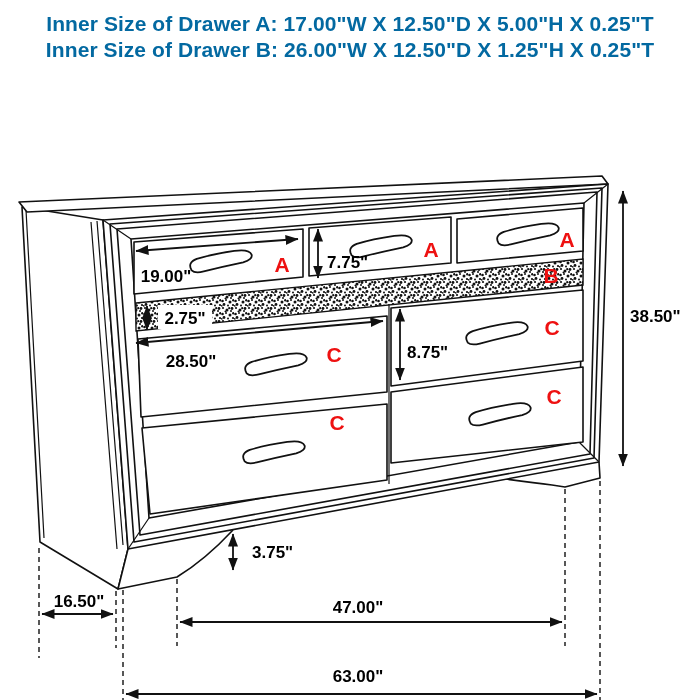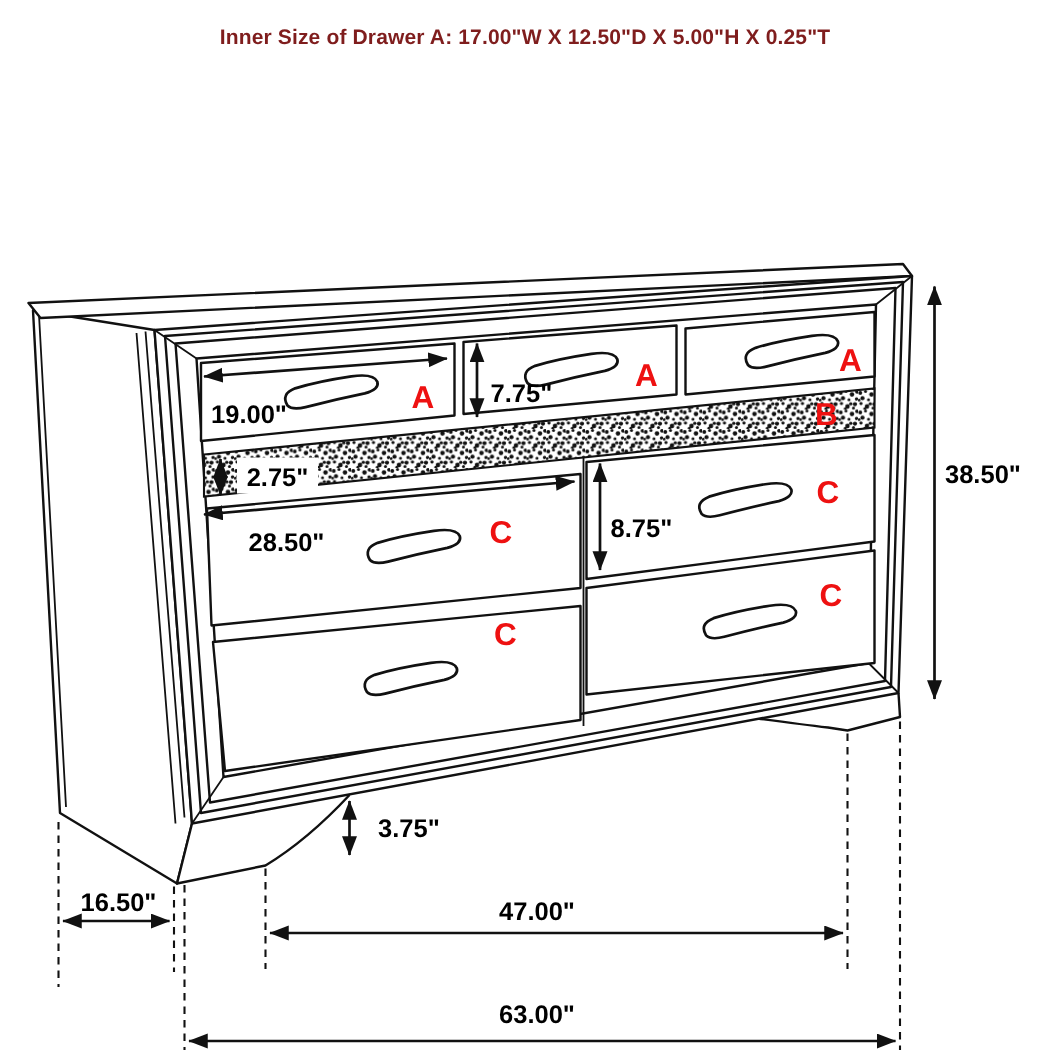--- a/index.html
+++ b/index.html
@@ -1,35 +1,36 @@
 <!DOCTYPE html>
 <html><head>
 <meta charset="utf-8">
 <style>
   html,body{margin:0;padding:0;background:#ffffff;}
   .page{position:relative;width:700px;height:700px;background:#fff;overflow:hidden;
         font-family:"Liberation Sans",sans-serif;}
   .header{position:absolute;top:11px;left:0;width:700px;text-align:center;
-          font-weight:bold;font-size:14px;line-height:26px;color:#7f1d1d;letter-spacing:0.1px;}
+          font-weight:bold;font-size:21px;line-height:26px;color:#0369a1;letter-spacing:0.1px;}
   svg{position:absolute;left:0;top:0;}
   .dim-label{font:bold 17px "Liberation Sans",sans-serif;fill:#000;}
   .red-letter{font:bold 21px "Liberation Sans",sans-serif;}
   .outline{fill:#ffffff;stroke:#111111;stroke-width:1.6;stroke-linejoin:round;}
   .thin{fill:none;stroke:#111111;stroke-width:1.2;}
   .dimline{stroke:#111111;stroke-width:1.8;fill:none;}
   .dash{stroke:#111111;stroke-width:1.4;fill:none;stroke-dasharray:5 4;}
   .handle{fill:#ffffff;stroke:#111111;stroke-width:1.8;}
 </style>
 </head>
 <body>
 
 <div class="page">
 
   <div class="header">
     <div>Inner Size of Drawer A: 17.00"W X 12.50"D X 5.00"H X 0.25"T</div>
+    <div>Inner Size of Drawer B: 26.00"W X 12.50"D X 1.25"H X 0.25"T</div>
   </div>
 
   <svg width="700" height="700" viewBox="0 0 700 700">
     <defs>
       <marker id="ah" markerWidth="15" markerHeight="11" refX="12.5" refY="5" orient="auto-start-reverse" markerUnits="userSpaceOnUse">
         <path d="M0,0 L13,5 L0,10 Z" fill="#111111"></path>
       </marker>
       <pattern id="speck" width="13" height="13" patternUnits="userSpaceOnUse">
         <rect width="13" height="13" fill="#ffffff"></rect>
         <circle cx="1.5" cy="2" r="1.3" fill="#111"></circle>

